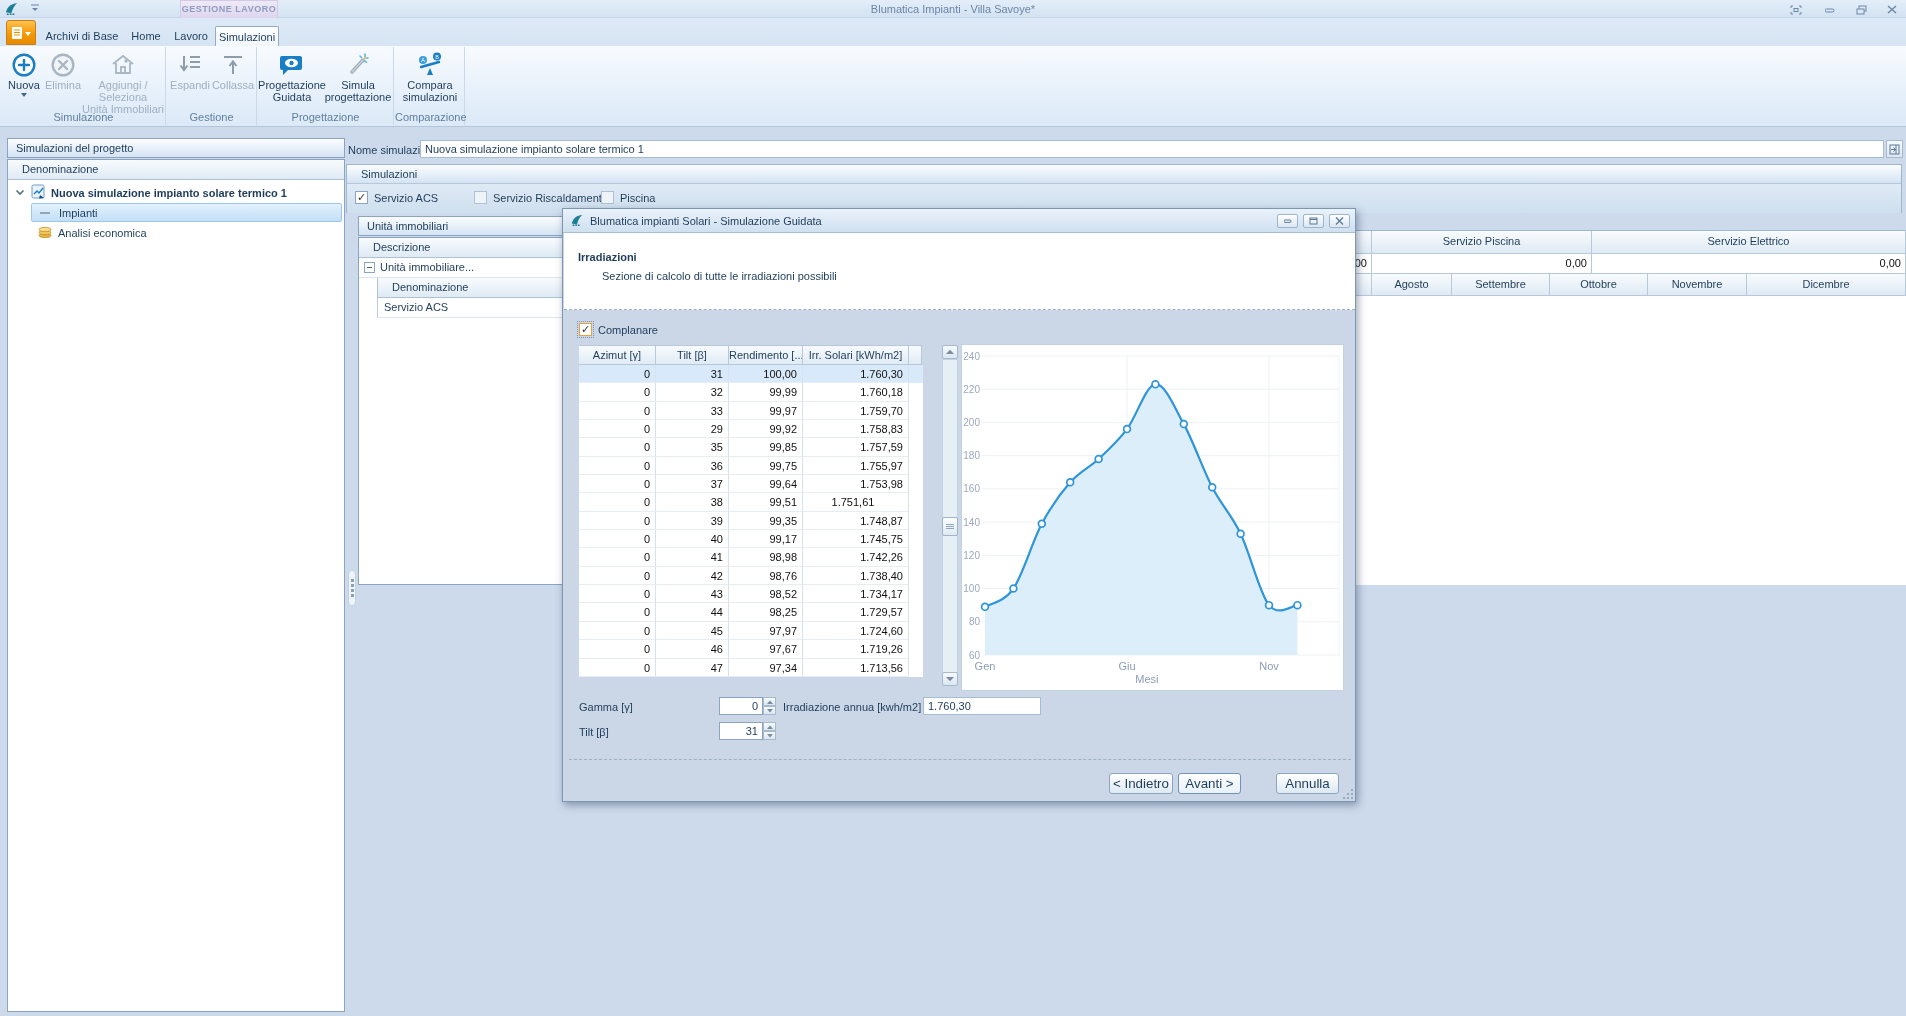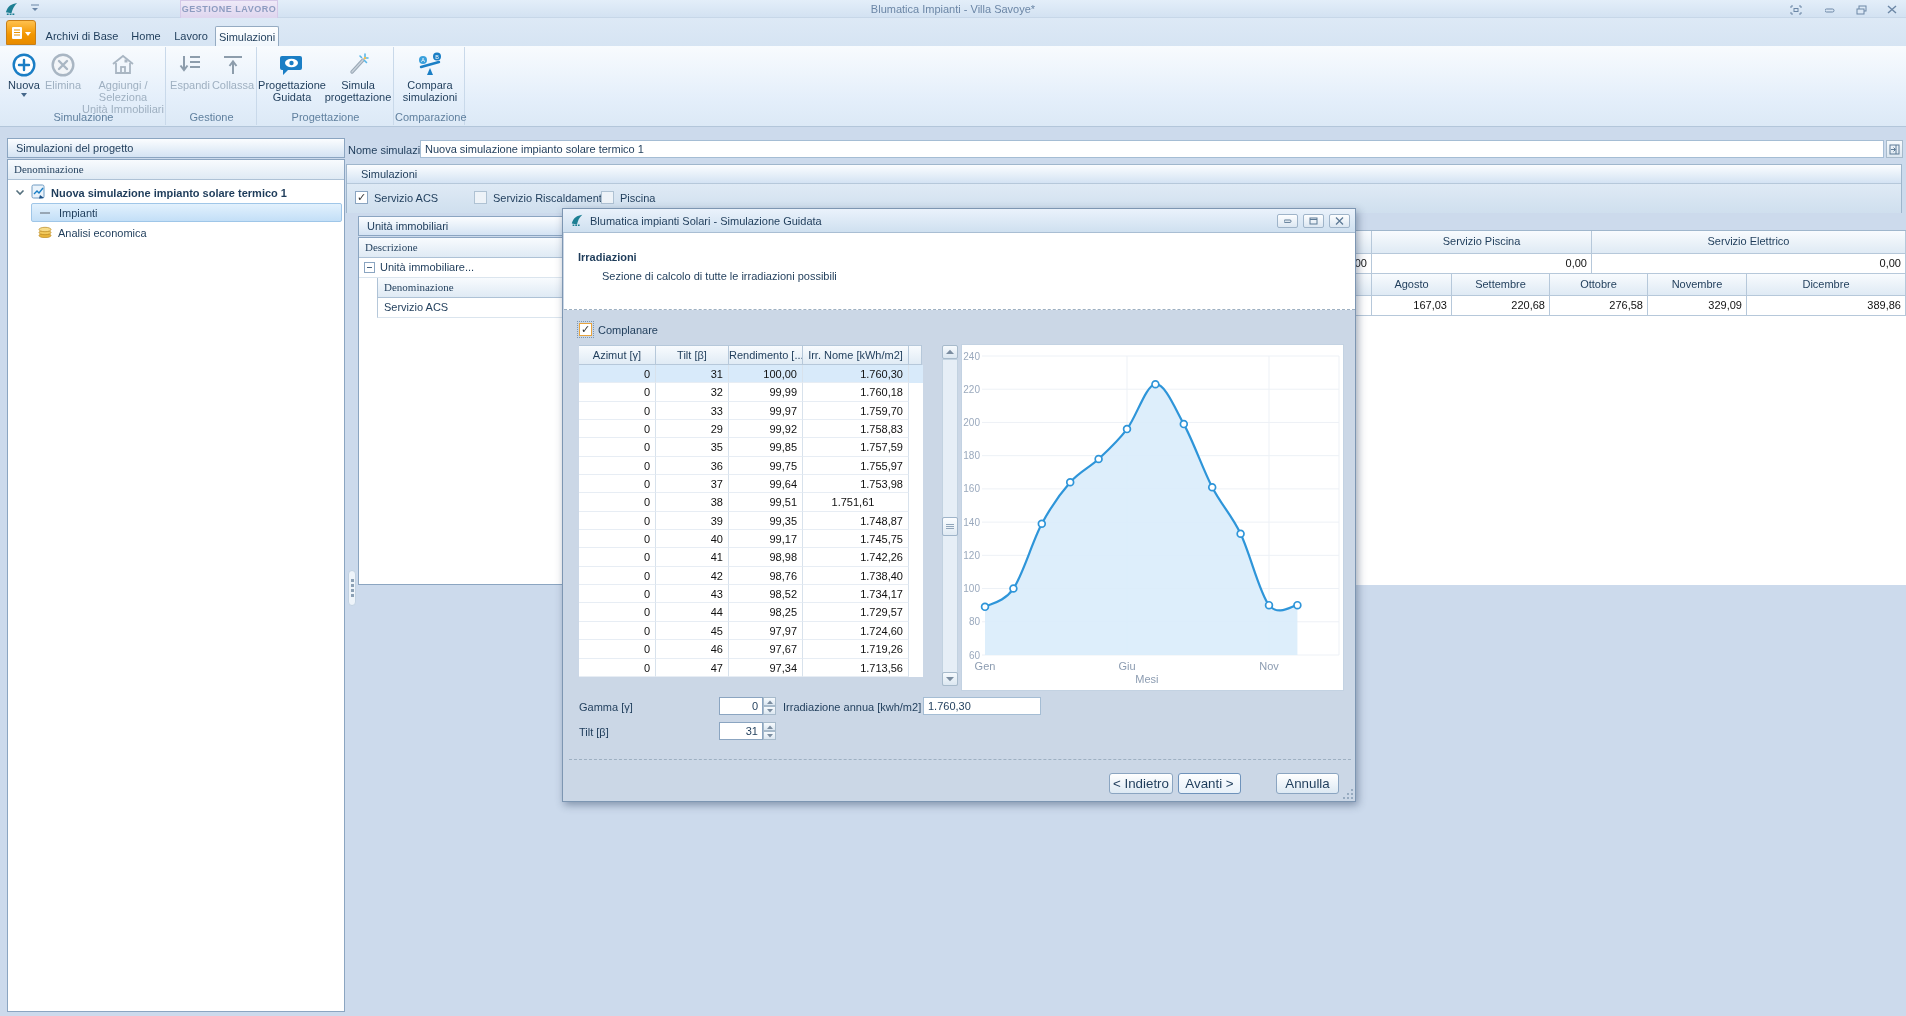--- a/index.html
+++ b/index.html
@@ -25,21 +25,21 @@
   #ribbon { left:0; top:46px; width:1906px; height:81px; background:linear-gradient(#f8fbfe,#e3eefa 70%,#dcE9f6); border-bottom:1px solid #b3c6da; }
   .rgroup { position:absolute; top:1px; height:78px; border-right:1px solid #c9d9ea; }
   .rgroup-label { position:absolute; bottom:2px; left:0; width:100%; text-align:center; color:#60809f; }
   .rbtn { position:absolute; top:2px; display:flex; flex-direction:column; align-items:center; text-align:center; line-height:12px; border-radius:3px; padding-top:2px; }
   .rbtn .ric { height:28px; display:flex; align-items:center; justify-content:center; }
   .rbtn.disabled { color:#9fb0c1; }
   .dd-arrow { width:0; height:0; border-left:3px solid transparent; border-right:3px solid transparent; border-top:4px solid #45678a; margin-top:2px; }
 
   
   .panel-hdr { background:linear-gradient(#fbfdff,#d4e3f3); border:1px solid #8ba5c1; color:#1e3c5a; line-height:18px; padding-left:8px; }
-  .col-hdr { background:linear-gradient(#f8fbfe,#dfeaf4); border:1px solid #aec2d6; color:#1e3c5a; line-height:18px; padding-left:6px;font-family:Liberation Serif, serif; }
+  .col-hdr { background:linear-gradient(#f8fbfe,#dfeaf4); border:1px solid #aec2d6; color:#1e3c5a; line-height:18px; padding-left:14px; }
   #leftpanel { left:7px; top:138px; width:338px; height:874px; }
   #lp-body { position:absolute; left:0; top:21px; width:338px; height:853px; background:#fff; border:1px solid #8ba5c1; }
   .tree-row { position:absolute; left:1px; width:334px; height:19px; display:flex; align-items:center; }
   .tree-sel { left:23px; width:311px; background:linear-gradient(#e2f1fd,#c3dff7); border:1px solid #9fc6e8; border-radius:2px; }
   #splitter { left:346px; top:138px; width:12px; height:874px; }
   #split-grip { position:absolute; left:2px; top:432px; width:8px; height:36px; border:1px solid #c2d2e2; border-radius:4px; background:#eef4fa; display:flex; flex-direction:column; align-items:center; justify-content:center; gap:2px; }
   #split-grip i { width:3px; height:3px; background:#8ba0b5; display:block; }
 
   .txt { background:#fff; border:1px solid #a5bdd4; padding:0 4px; line-height:16px; }
   .cb { width:13px; height:13px; background:#fff; border:1px solid #8ba5c1; display:inline-flex; align-items:center; justify-content:center; font-size:11px; color:#333; }
@@ -337,28 +337,20 @@
       <div class="grid-cell val-cell" style="left: 252px; top: 0px; width: 314px; height: 20px; line-height: 18px;">0,00</div>
     </div>
   <div id="month-hdr-row" style="position:relative;height:22px">
       <div class="grid-cell hdr-cell" style="left: 0px; top: 0px; width: 32px; height: 22px; line-height: 20px;"></div>
       <div class="grid-cell hdr-cell" style="left: 32px; top: 0px; width: 80px; height: 22px; line-height: 20px; text-align: center;">Agosto</div>
       <div class="grid-cell hdr-cell" style="left: 112px; top: 0px; width: 98px; height: 22px; line-height: 20px;">Settembre</div>
       <div class="grid-cell hdr-cell" style="left: 210px; top: 0px; width: 98px; height: 22px; line-height: 20px;">Ottobre</div>
       <div class="grid-cell hdr-cell" style="left: 308px; top: 0px; width: 99px; height: 22px; line-height: 20px;">Novembre</div>
       <div class="grid-cell hdr-cell" style="left: 407px; top: 0px; width: 159px; height: 22px; line-height: 20px;">Dicembre</div>
     </div>
-  <div id="month-val-row" style="position:relative;height:20px">
-      <div class="grid-cell val-cell" style="left: 0px; top: 0px; width: 32px; height: 20px; line-height: 18px;"></div>
-      <div class="grid-cell val-cell" style="left: 32px; top: 0px; width: 80px; height: 20px; line-height: 18px;">167,03</div>
-      <div class="grid-cell val-cell" style="left: 112px; top: 0px; width: 98px; height: 20px; line-height: 18px;">220,68</div>
-      <div class="grid-cell val-cell" style="left: 210px; top: 0px; width: 98px; height: 20px; line-height: 18px;">276,58</div>
-      <div class="grid-cell val-cell" style="left: 308px; top: 0px; width: 99px; height: 20px; line-height: 18px;">329,09</div>
-      <div class="grid-cell val-cell" style="left: 407px; top: 0px; width: 159px; height: 20px; line-height: 18px;">389,86</div>
-    </div>
 </div>
 
 <div class="abs" id="dialog">
   <div id="dlg-head">
     <div class="abs" style="left:14px;top:18px;font-weight:bold">Irradiazioni</div>
     <div class="abs" style="left:38px;top:37px">Sezione di calcolo di tutte le irradiazioni possibili</div>
   </div>
   <div id="dlg-title">
     <span style="margin-left:7px">
       <svg width="14" height="14" viewBox="0 0 16 16">
@@ -388,21 +380,21 @@
   <div class="abs" style="left:16px;top:114px;display:flex;align-items:center">
     <span class="cb focus" id="complanare-cb">✓</span>
     <span style="margin-left:6px">Complanare</span>
   </div>
 
   <div id="dtable">
     <div id="dtable-head">
         <div class="dth" style="width: 77px;">Azimut [γ]</div>
         <div class="dth" style="width: 73px;">Tilt [β]</div>
         <div class="dth" style="width: 74px;">Rendimento [...</div>
-        <div class="dth" style="width: 106px;">Irr. Nome [kWh/m2]</div>
+        <div class="dth" style="width: 106px;">Irr. Solari [kWh/m2]</div>
         <div class="dth" style="width: 13px;"></div>
       </div>
     <div id="dtable-body">
         <div class="dtr sel">
           <div class="dtd num" style="width: 77px;">0</div>
           <div class="dtd num" style="width: 73px;">31</div>
           <div class="dtd num" style="width: 74px;">100,00</div>
           <div class="dtd num" style="width: 106px;">1.760,30</div>
         </div>
         <div class="dtr">

